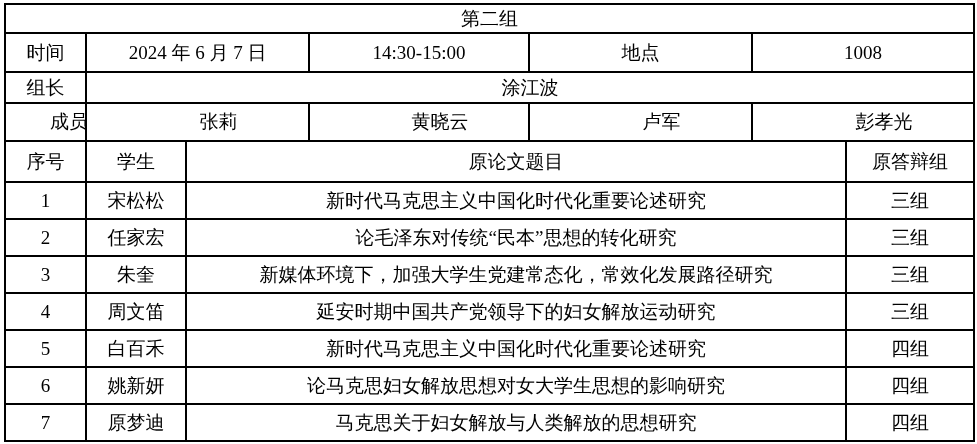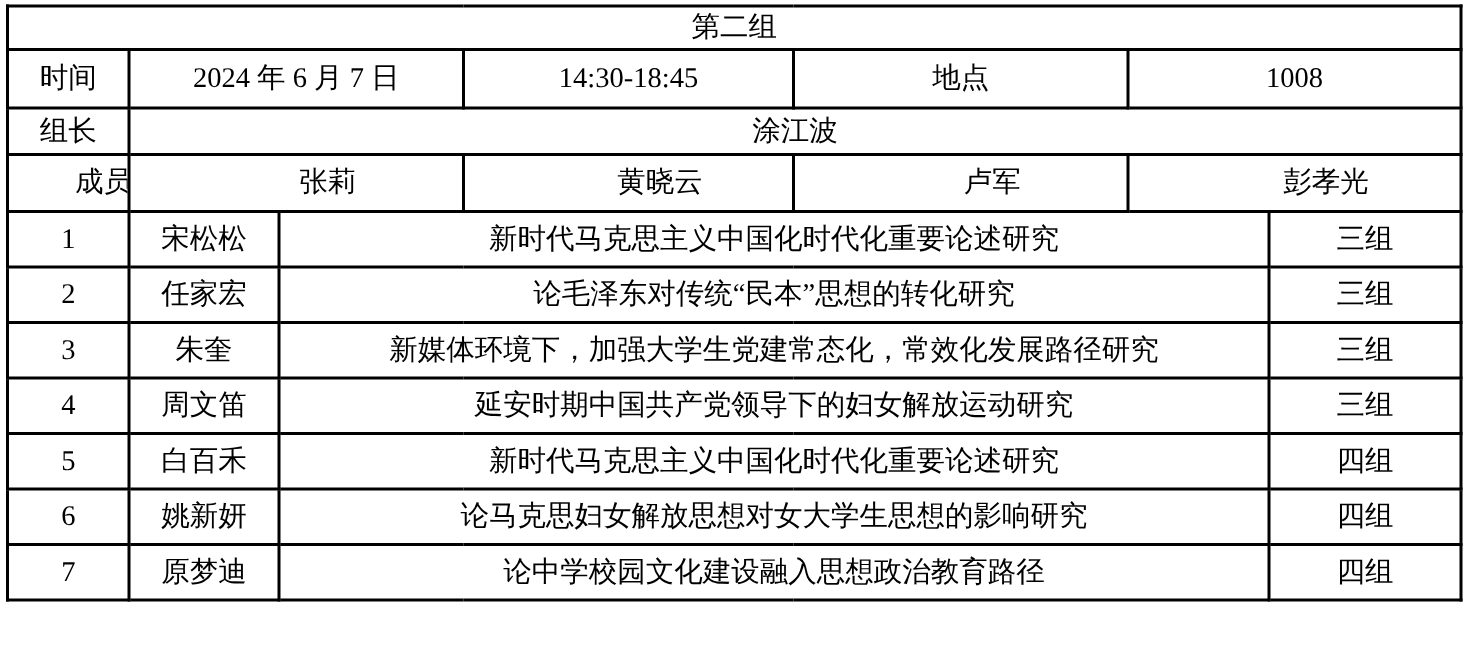--- a/index.html
+++ b/index.html
@@ -50,38 +50,44 @@
   </colgroup>
 
   <tbody>
       <tr class="h29">
     <td colspan="7">第二组</td>
   </tr>
 
   <tr class="h39">
     <td>时间</td>
     <td colspan="2">2024 年 6 月 7 日</td>
-    <td>14:30-18:45</td>
+    <td>14:30-15:00</td>
     <td>地点</td>
     <td colspan="2">1008</td>
   </tr>
 
   <tr class="h31">
     <td>组长</td>
     <td colspan="6">涂江波</td>
   </tr>
 
   <tr class="h38">
     <td>成员</td>
     <td colspan="2">张莉</td>
     <td>黄晓云</td>
     <td>卢军</td>
     <td colspan="2">彭孝光</td>
   </tr>
 
+  <tr class="h41">
+    <td>序号</td>
+    <td>学生</td>
+    <td colspan="4">原论文题目</td>
+    <td>原答辩组</td>
+  </tr>
 
   <tr class="h37">
     <td>1</td>
     <td>宋松松</td>
     <td colspan="4">新时代马克思主义中国化时代化重要论述研究</td>
     <td>三组</td>
   </tr>
   <tr class="h37">
     <td>2</td>
     <td>任家宏</td>
@@ -108,17 +114,17 @@
   </tr>
   <tr class="h37">
     <td>6</td>
     <td>姚新妍</td>
     <td colspan="4">论马克思妇女解放思想对女大学生思想的影响研究</td>
     <td>四组</td>
   </tr>
   <tr class="h37">
     <td>7</td>
     <td>原梦迪</td>
-    <td colspan="4">论中学校园文化建设融入思想政治教育路径</td>
+    <td colspan="4">马克思关于妇女解放与人类解放的思想研究</td>
     <td>四组</td>
   </tr>
 </tbody>
   </table>
 
 </body></html>

